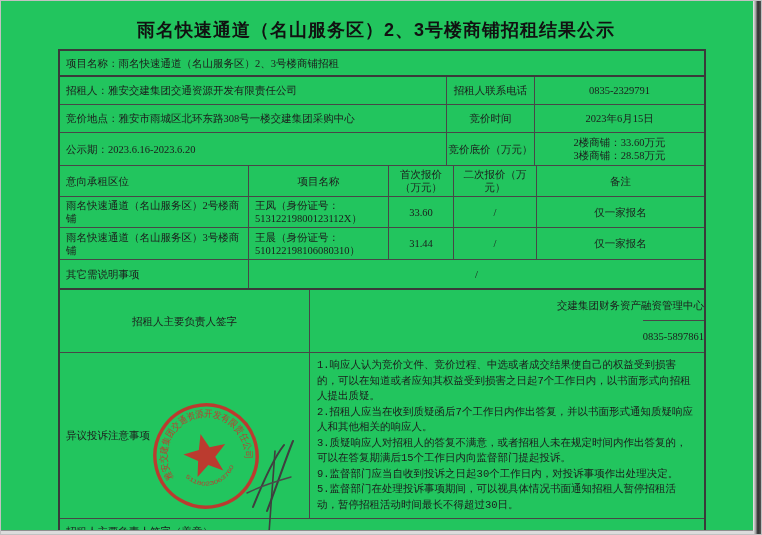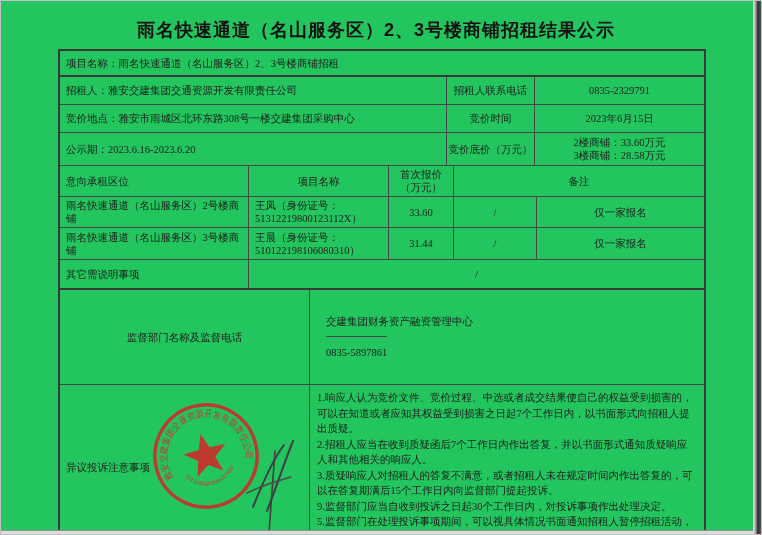--- a/index.html
+++ b/index.html
@@ -35,24 +35,24 @@
   .cell.lft { align-items:flex-start; padding:2px 6px; text-align:left; }
   .cell.ctr { align-items:center; padding:2px 1px; text-align:center; }
   .h24{min-height:24px}.h27{min-height:27px}.h32{min-height:32px}
   .h30{min-height:30px}.h31{min-height:31px}.h28{min-height:28px}
   
   .w-main{width:386px}.w-lbl{width:88px}.w-val{flex:1}
   
   .k1{width:188px}.k2{width:140px}.k3{width:65px}.k4{width:83px}.k5{flex:1}
   
   .g1{width:249px}.g2{flex:1}
-  .sub { display:flex; flex-direction:column; align-items:flex-start; padding:16px; }
+  .sub { display:flex; flex-direction:column; align-items:flex-end; padding:0; }
   .subrow { display:flex; align-items:center; justify-content:center; text-align:center; }
   .subrow + .subrow { border-top:1px solid #474747; }
-  .complaint-text { padding:5px 7px; line-height:15.5px; text-align:left; justify-content:flex-start; }
+  .complaint-text { padding:5px 7px; line-height:15.5px; text-align:left; justify-content:flex-start;font-family:Liberation Mono, monospace; }
   .complaint-text div { margin:0; }
   .small2 { line-height:13px; }
   .stamp-svg { position:absolute; left:149px; top:399px; opacity:0.92; transform:rotate(-14deg); }
   .sig-svg { position:absolute; left:228px; top:420px; }
 </style>
 </head>
 <body>
 
 <div class="page">
 
@@ -85,20 +85,21 @@
       </div>
     </div>
 
     <div class="row">
       <div class="cell lft h27 k1">意向承租区位</div>
       <div class="cell ctr h27 k2">项目名称</div>
       <div class="cell ctr h27 k3 small2">
         <div>首次报价</div>
         <div>（万元）</div>
       </div>
+      <div class="cell ctr h27 k4">二次报价（万元）</div>
       <div class="cell ctr h27 k5">备注</div>
     </div>
 
     <div class="row">
       <div class="cell lft h30 k1">雨名快速通道（名山服务区）2号楼商铺</div>
       <div class="cell lft h30 k2 small2">
         <div>王凤（身份证号：</div>
         <div>51312219800123112X）</div>
       </div>
       <div class="cell ctr h30 k3">33.60</div>
@@ -116,21 +117,21 @@
       <div class="cell ctr h31 k4">/</div>
       <div class="cell ctr h31 k5">仅一家报名</div>
     </div>
 
     <div class="row">
       <div class="cell lft h28 k1">其它需说明事项</div>
       <div class="cell ctr h28" style="flex:1">/</div>
     </div>
 
     <div class="row thick">
-      <div class="cell ctr g1">监督部门名称及监督电话</div>
+      <div class="cell ctr g1">招租人主要负责人签字</div>
       <div class="cell g2 sub">
         <div class="subrow" style="min-height:30px">交建集团财务资产融资管理中心</div>
         <div class="subrow" style="min-height:32px">0835-5897861</div>
       </div>
     </div>
 
     <div class="row">
       <div class="cell lft g1" style="justify-content:center">异议投诉注意事项</div>
       <div class="cell g2 complaint-text" style="min-height:148px">
         <div>1.响应人认为竞价文件、竞价过程、中选或者成交结果使自己的权益受到损害的，可以在知道或者应知其权益受到损害之日起7个工作日内，以书面形式向招租人提出质疑。</div>

